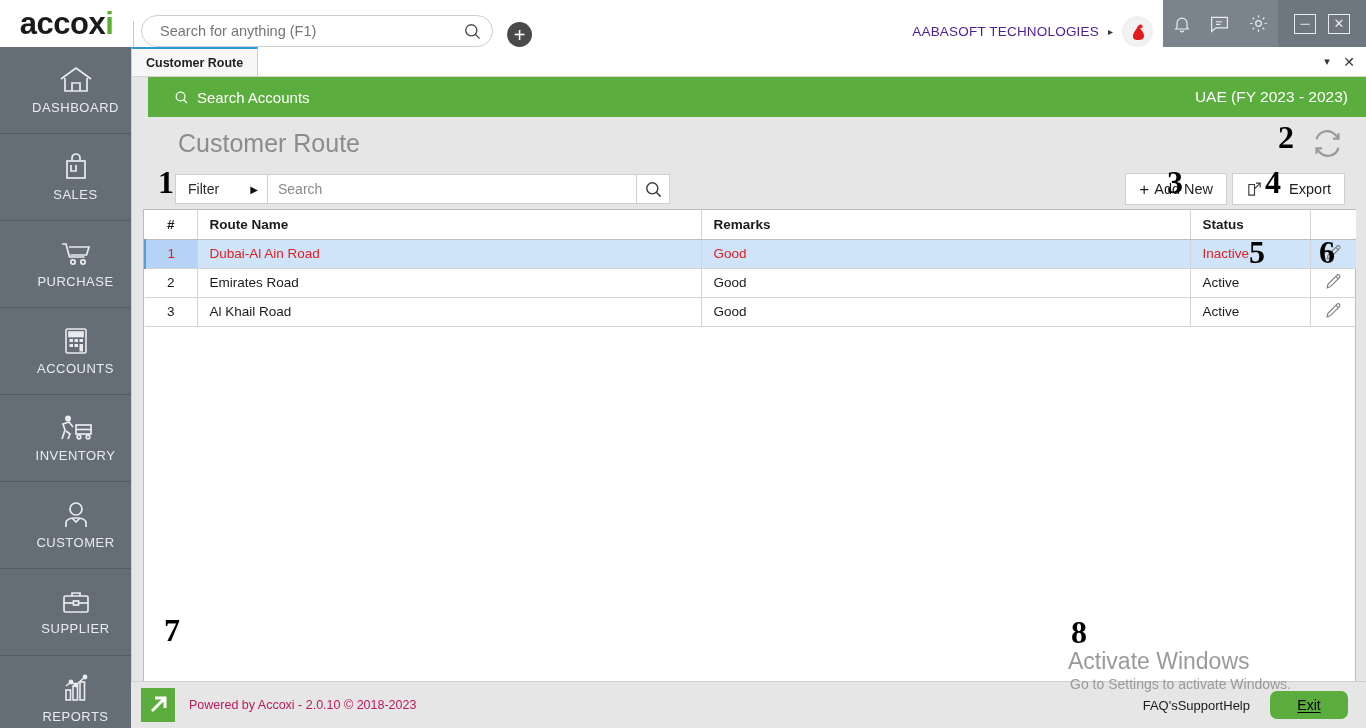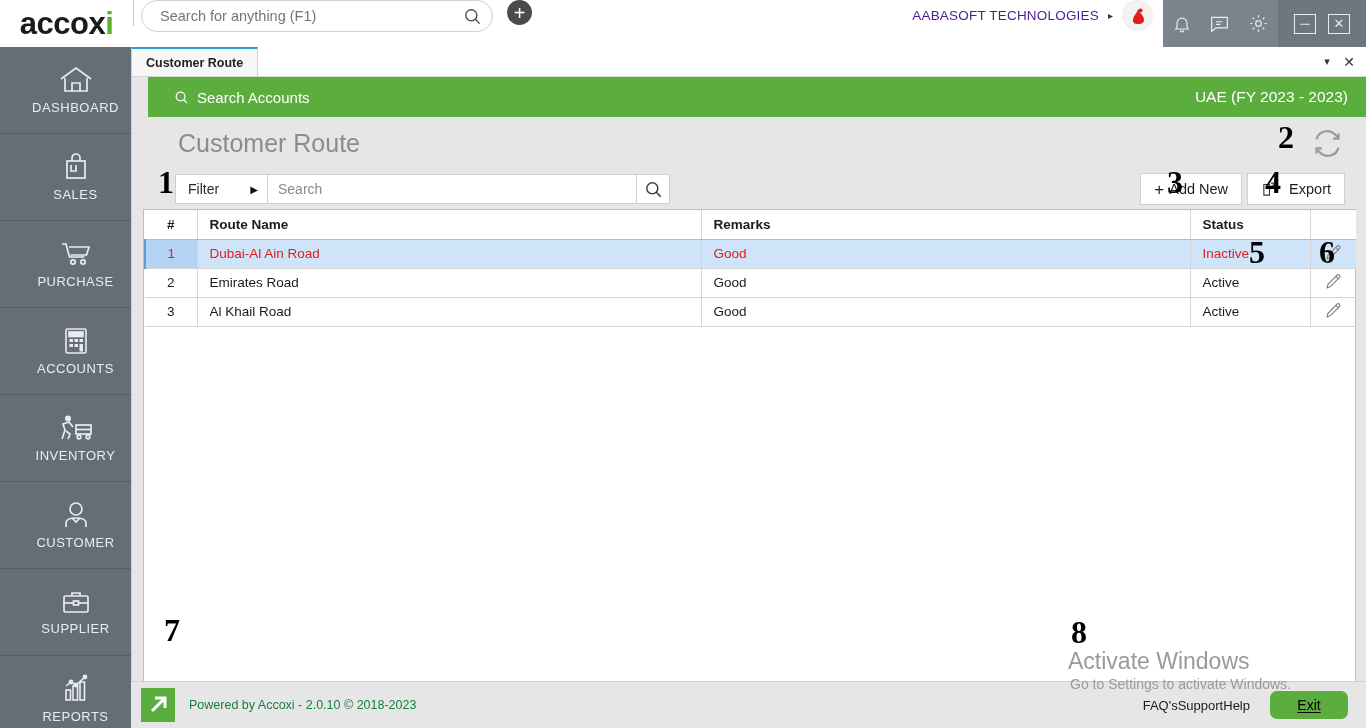--- a/index.html
+++ b/index.html
@@ -7,21 +7,21 @@
     width: 1366px; height: 728px;
     font-family: "Liberation Sans", sans-serif;
     background: #ffffff;
     overflow: hidden;
   }
   #app { position: relative; width: 1366px; height: 728px; }
 
   
   .topbar {
     position: absolute; left: 0; top: 0; width: 1366px; height: 47px;
-    background: #ffffff; display: flex; align-items: flex-start;
+    background: #ffffff; display: flex; align-items: flex-end;
   }
   .logo {
     width: 133px; height: 47px; display: flex; align-items: center;
     justify-content: center; font-size: 31px; font-weight: 700;
     letter-spacing: -0.5px; color: #1a1a1a;
   }
   .logo .x-green { color: #5cb030; }
   .logo-divider { width: 1px; height: 26px; background: #c9c9c9; }
   .search-wrap {
     margin-left: 7px; width: 352px; height: 32px;
@@ -212,21 +212,21 @@
   
   .footer {
     position: absolute; left: 131px; top: 681px; width: 1235px; height: 47px;
     background: #e6e6e6; border-top: 1px solid #cfcfcf;
     display: flex; align-items: center; padding: 0 18px 0 10px;
   }
   .footer-logo {
     width: 34px; height: 34px; background: #5bad3d; display: flex;
     align-items: center; justify-content: center; margin-right: 14px;
   }
-  .footer-text { font-size: 12.5px; color: #15803d; }
+  .footer-text { font-size: 12.5px; color: #be185d; }
   .footer-spacer { flex: 1; }
   .footer-links { display: flex; align-items: center; margin-right: 20px; }
   .footer-links a {
     font-size: 13px; color: #1b1b1b; text-decoration: none; cursor: pointer;
   }
   .exit-btn {
     width: 78px; height: 28px; background: #5bad3d; color: #000000;
     display: flex; align-items: center; justify-content: center;
     font-size: 14px; cursor: pointer; border-radius: 7px;
   }
@@ -451,21 +451,21 @@
         <div class="act-btn">
           <span class="plus-glyph">+</span>
           <span>Add New</span>
         </div>
         <div class="act-btn">
           <svg width="17" height="17" viewBox="0 0 24 24" fill="none" stroke="#3a3a3a" stroke-width="1.6">
             <path d="M4 5h8v15H4z"></path>
               <path d="M12 11 L20 3"></path>
               <path d="M14 3h6v6"></path>
           </svg>
-          <span style="margin-left:6px">Export</span>
+          <span style="margin-left:21px">Export</span>
         </div>
       </div>
     </div>
 
     <div class="table-area">
       <table>
         <thead>
           <tr>
             <th class="c-num">#</th>
             <th class="c-name">Route Name</th>

